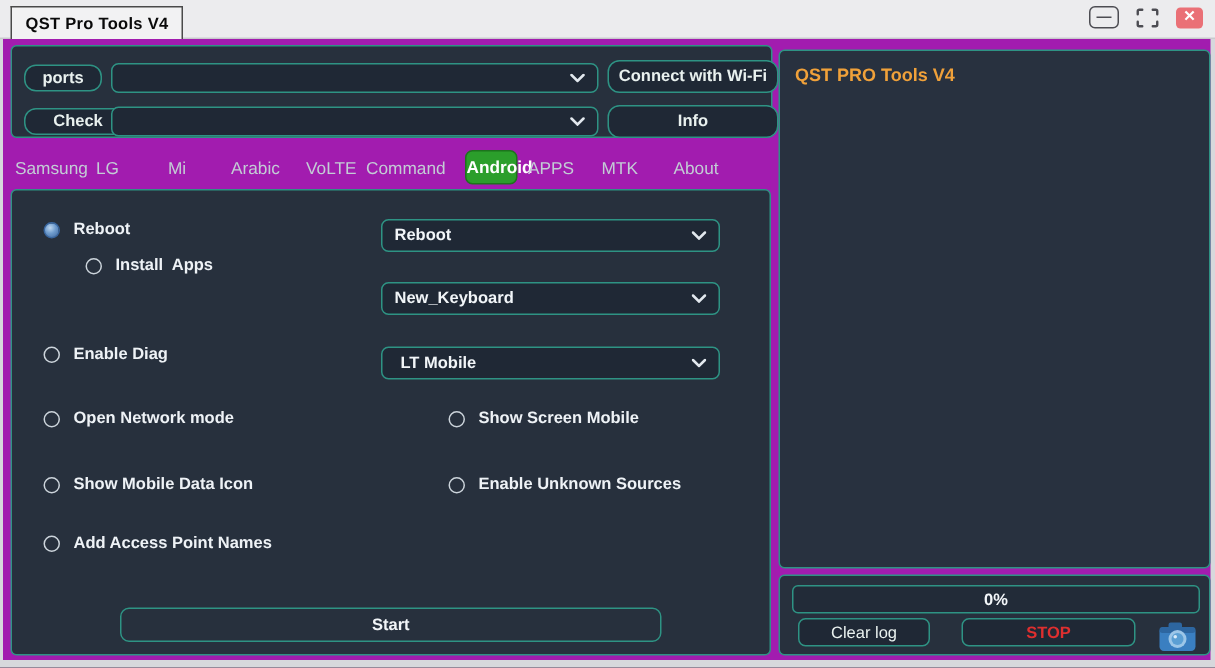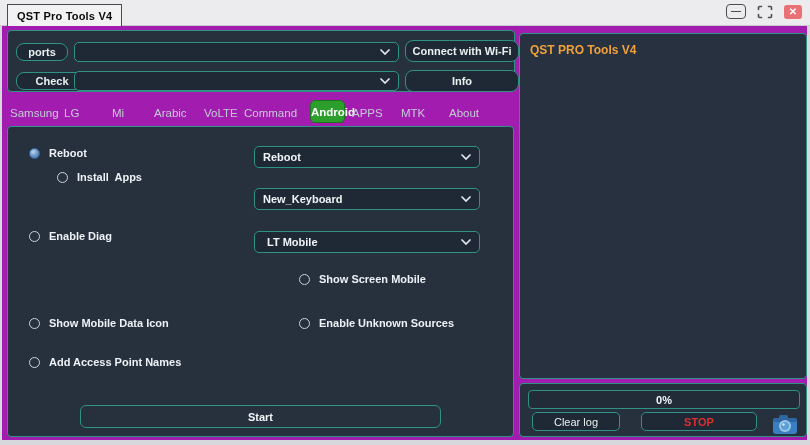--- a/index.html
+++ b/index.html
@@ -206,20 +206,24 @@
       </div>
       <div class="dropdown" style="left:246px;top:104px;width:226px;height:22px;padding-left:12px;">
         <span class="dd-value">LT Mobile</span>
         <span class="dd-chevron">
           <svg width="10" height="6" viewBox="0 0 10 6">
               <polyline points="1,1 5,5 9,1" stroke="#e2e8ee" stroke-width="1.7" fill="none" stroke-linecap="round"></polyline>
             </svg>
         </span>
       </div>
 
+      <div class="opt" style="left:21px;top:146px;">
+        <span class="radio"></span>
+        <span class="opt-label">Open Network mode</span>
+      </div>
       <div class="opt" style="left:291px;top:146px;justify-content:space-between;">
         <span class="radio"></span>
         <span class="opt-label">Show Screen Mobile</span>
       </div>
 
       <div class="opt" style="left:21px;top:190px;">
         <span class="radio"></span>
         <span class="opt-label">Show Mobile Data Icon</span>
       </div>
       <div class="opt" style="left:291px;top:190px;">

